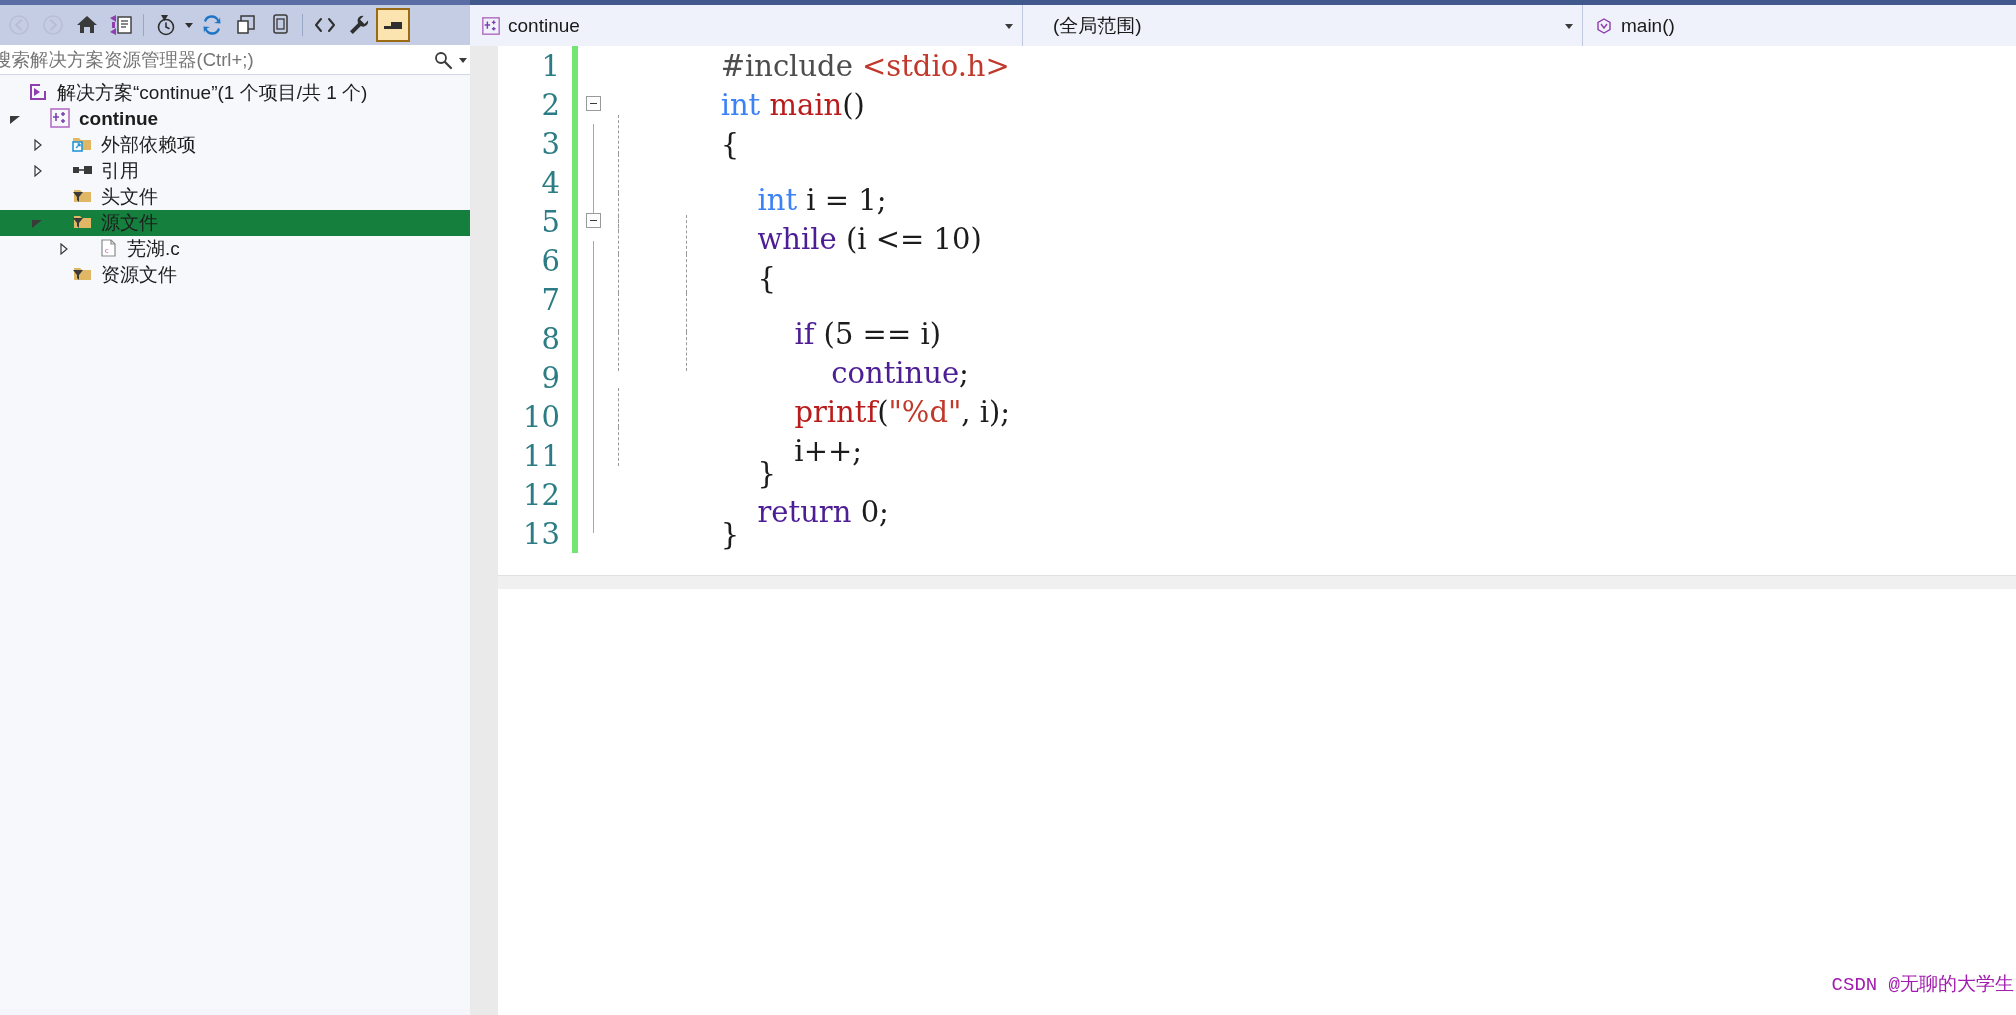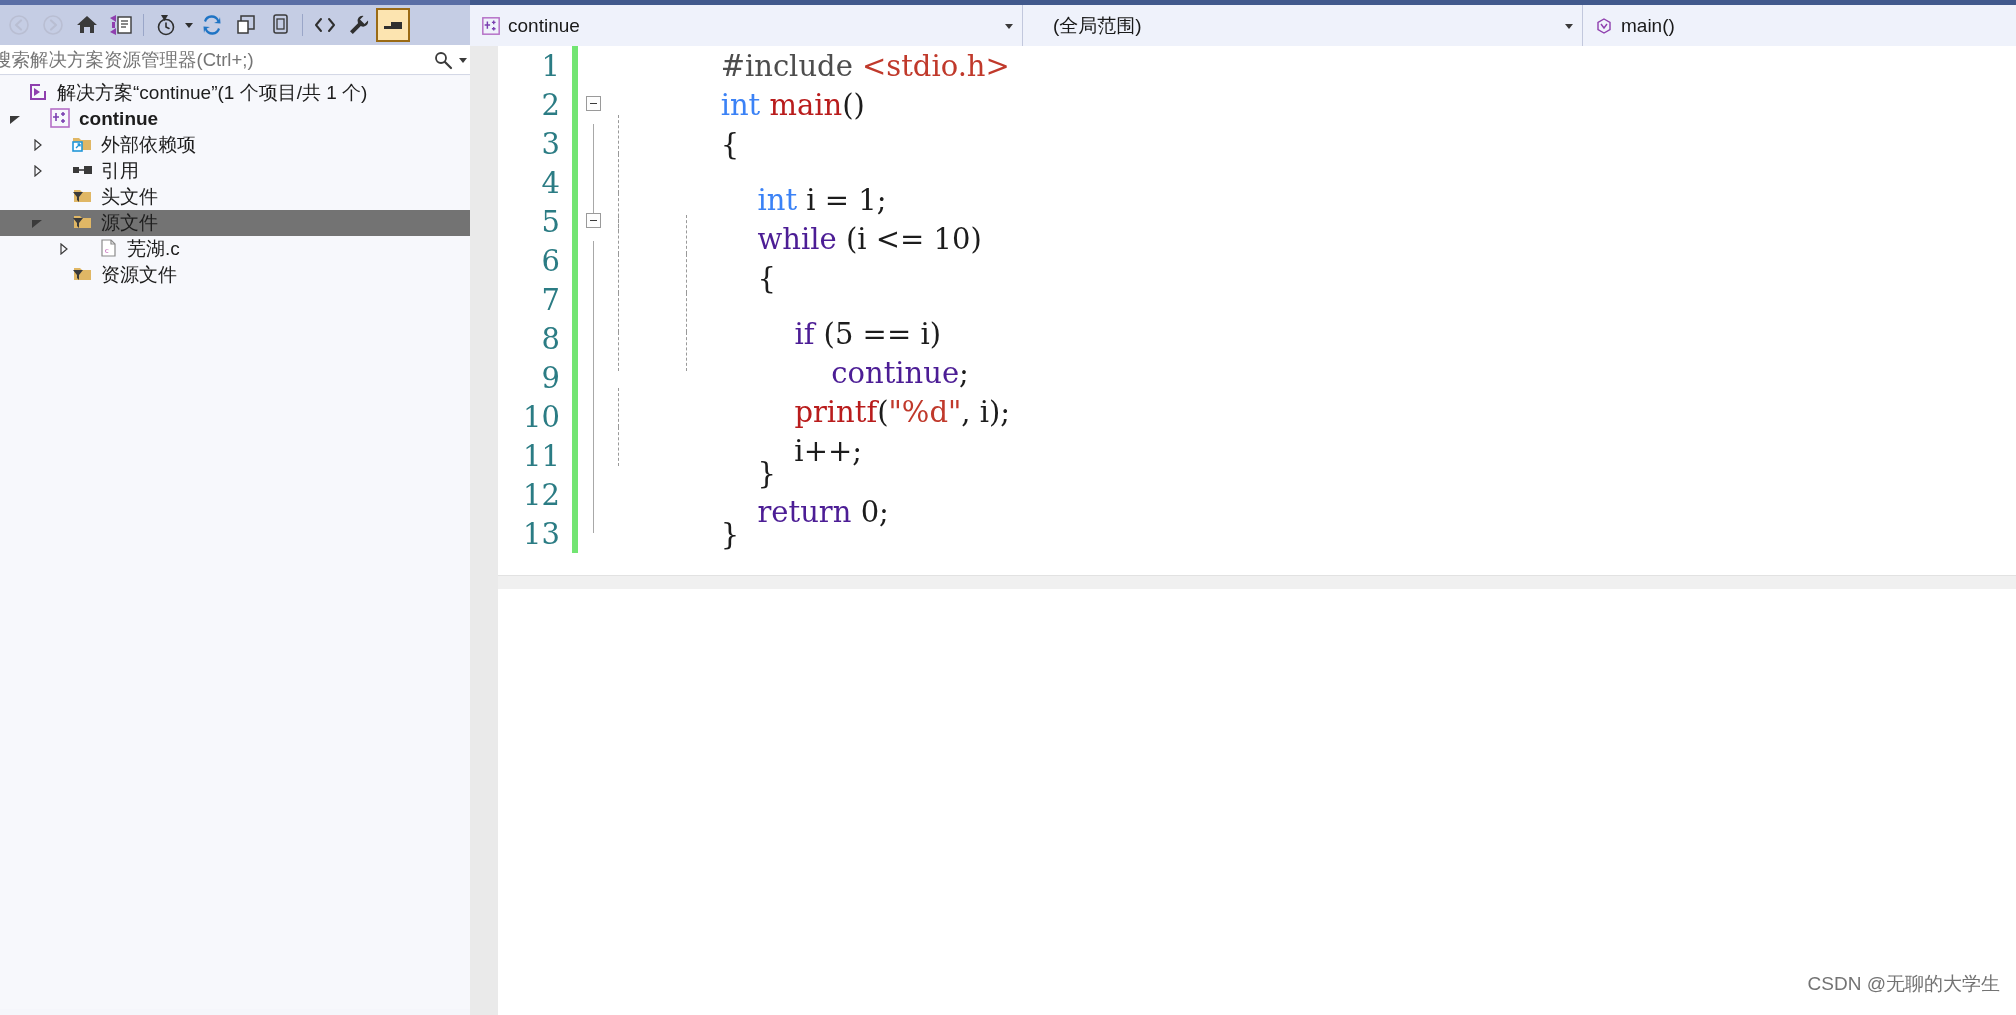--- a/index.html
+++ b/index.html
@@ -101,21 +101,21 @@
     background: #f7f8fc;
     padding-top: 4px;
   }
   .tree-row {
     height: 26px;
     display: flex; align-items: flex-start;
     font-size: 19px;
     color: #1d1d1d;
     white-space: nowrap;
   }
-  .tree-row.selected { background: #737373; }
+  .tree-row.selected { background: #15803d; }
   .tree-row.bold { font-weight: bold; }
   .twisty {
     width: 22px; height: 26px;
     display: flex; align-items: center; justify-content: center;
     flex: 0 0 auto;
   }
   .tree-icon {
     width: 24px; height: 24px;
     display: flex; align-items: center; justify-content: center;
     flex: 0 0 auto;
@@ -263,24 +263,24 @@
     border-top: 1px solid #e2e2e2;
   }
   .code-hscroll-thumb {
     position: absolute; left: 0; top: 1px;
     width: 1518px; height: 12px;
     background: #f0f0f0;
   }
 
   
   .watermark {
-    position: absolute; right: 16px; bottom: 18px;
+    position: absolute; right: 2px; bottom: 18px;
     font-size: 19px;
-    color: #737373;
-    font-family: Liberation Sans, sans-serif;
+    color: #a21caf;
+    font-family: Liberation Mono, monospace;
     white-space: nowrap;
   }
 
   
   .left-bottom-edge {
     position: absolute; left: 0; bottom: 0;
     width: 470px; height: 6px;
     background: #f5f6fb;
   }
 </style>

